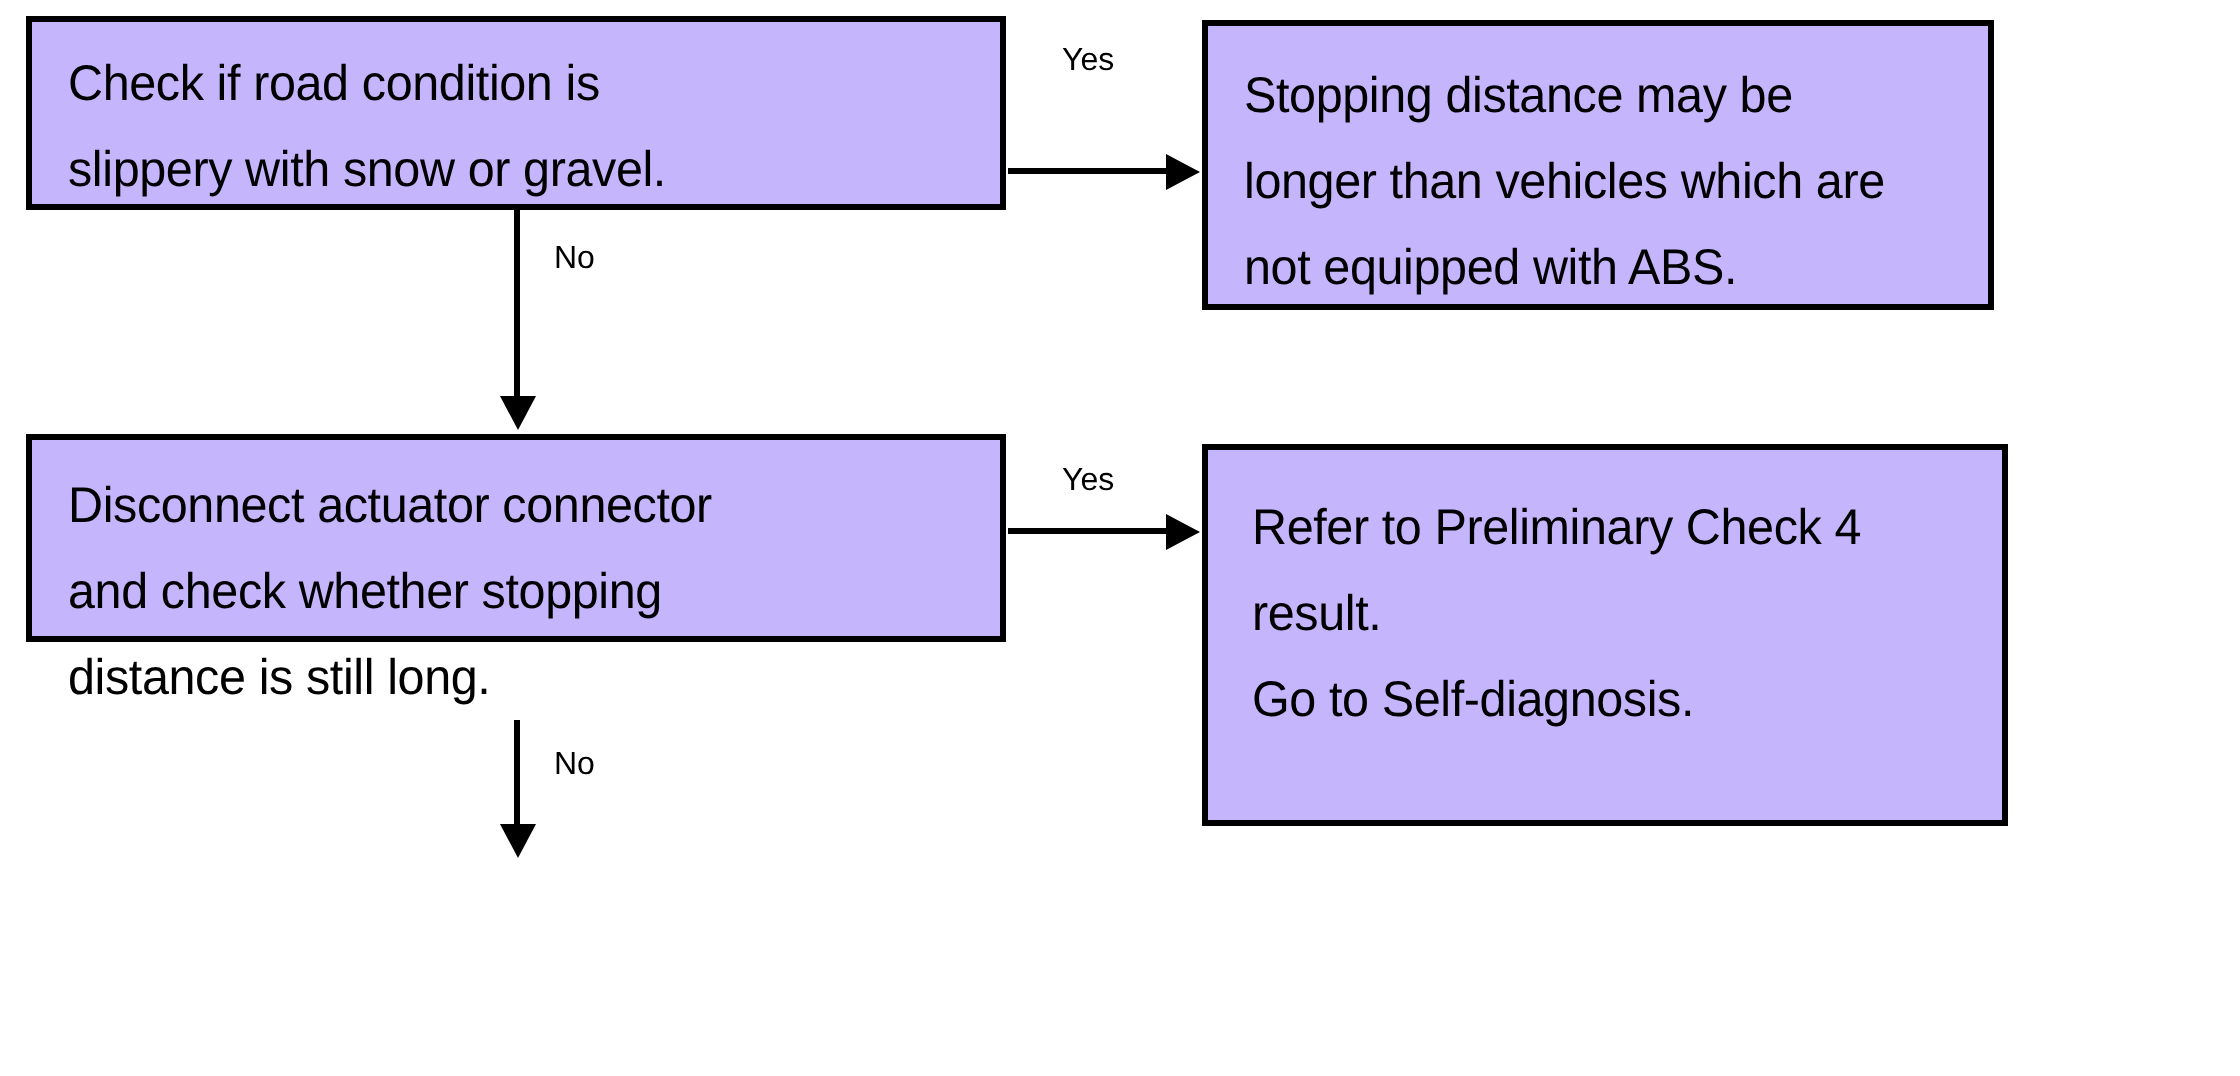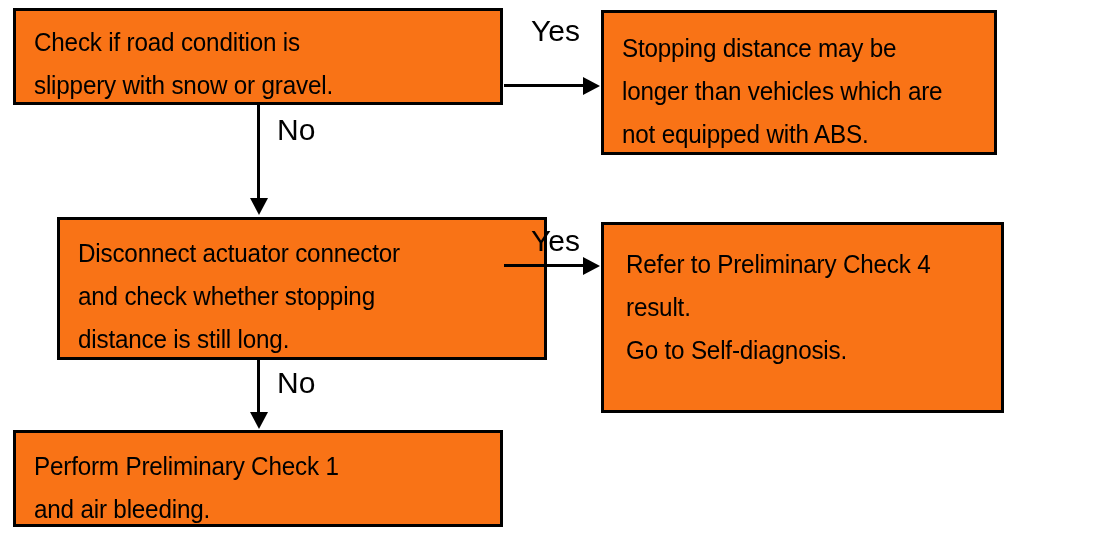--- a/index.html
+++ b/index.html
@@ -13,40 +13,40 @@
     width: 1120px;
     height: 538px;
     background: #ffffff;
     overflow: hidden;
     font-family: "Liberation Sans", "DejaVu Sans", sans-serif;
   }
   .node {
     position: absolute;
     box-sizing: border-box;
     border: 3px solid #000000;
-    background: #f97316;
+    background: #c4b5fd;
   }
   .node-text {
     position: absolute;
     left: 18px;
     right: 8px;
     top: 10px;
     color: #000000;
     font-size: 25px;
     line-height: 43px;
     letter-spacing: -0.2px;
     white-space: pre-line;
     font-stretch: condensed;
     transform: scaleX(0.97);
     transform-origin: left top;
   }
   
   #node-check-road      { left: 13px;  top: 8px;   width: 490px; height: 97px; }
   #node-stopping-dist   { left: 601px; top: 10px;  width: 396px; height: 145px; }
-  #node-disconnect      { left: 13px;  top: 217px; width: 490px; height: 143px; margin-left: 44px; }
+  #node-disconnect      { left: 13px;  top: 217px; width: 490px; height: 104px; }
   #node-refer-check4    { left: 601px; top: 222px; width: 403px; height: 191px; }
   #node-perform-check1  { left: 13px;  top: 430px; width: 490px; height: 97px; }
 
   #node-stopping-dist .node-text  { top: 14px; }
   #node-refer-check4 .node-text   { top: 18px; left: 22px; }
   #node-disconnect .node-text     { top: 12px; }
   #node-perform-check1 .node-text { top: 12px; }
 
   
   .edge { position: absolute; }
@@ -70,21 +70,21 @@
   .arrowhead-down {
     position: absolute;
     width: 0; height: 0;
     border-left: 9px solid transparent;
     border-right: 9px solid transparent;
     border-top: 17px solid #000000;
   }
   .edge-label {
     position: absolute;
     color: #000000;
-    font-size: 30px;
+    font-size: 16px;
     line-height: 25px;
     letter-spacing: 0px;
     white-space: nowrap;
   }
   
   #edge-yes-1 .edge-line-h { left: 504px; top: 84px;  width: 80px; }
   #edge-yes-1 .arrowhead-right { left: 583px; top: 77px; }
   #label-yes-1 { left: 531px; top: 18px; }
   
   #edge-no-1 .edge-line-v { left: 257px; top: 104px; height: 96px; }
@@ -120,24 +120,20 @@
 and check whether stopping
 distance is still long.</div>
   </div>
 
   <div class="node" id="node-refer-check4">
     <div class="node-text">Refer to Preliminary Check 4
 result.
 Go to Self-diagnosis.</div>
   </div>
 
-  <div class="node" id="node-perform-check1">
-    <div class="node-text">Perform Preliminary Check 1
-and air bleeding.</div>
-  </div>
 
   <div class="edge" id="edge-yes-1">
     <div class="edge-line-h"></div>
     <div class="arrowhead-right"></div>
   </div>
   <div class="edge-label" id="label-yes-1">Yes</div>
 
   <div class="edge" id="edge-no-1">
     <div class="edge-line-v"></div>
     <div class="arrowhead-down"></div>

